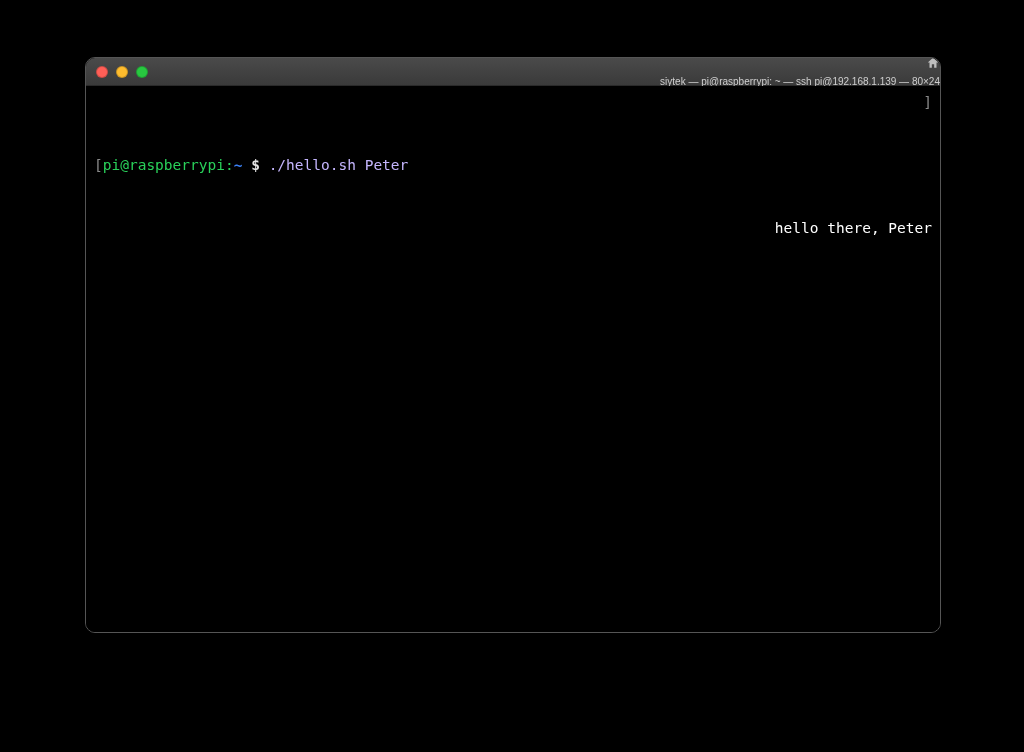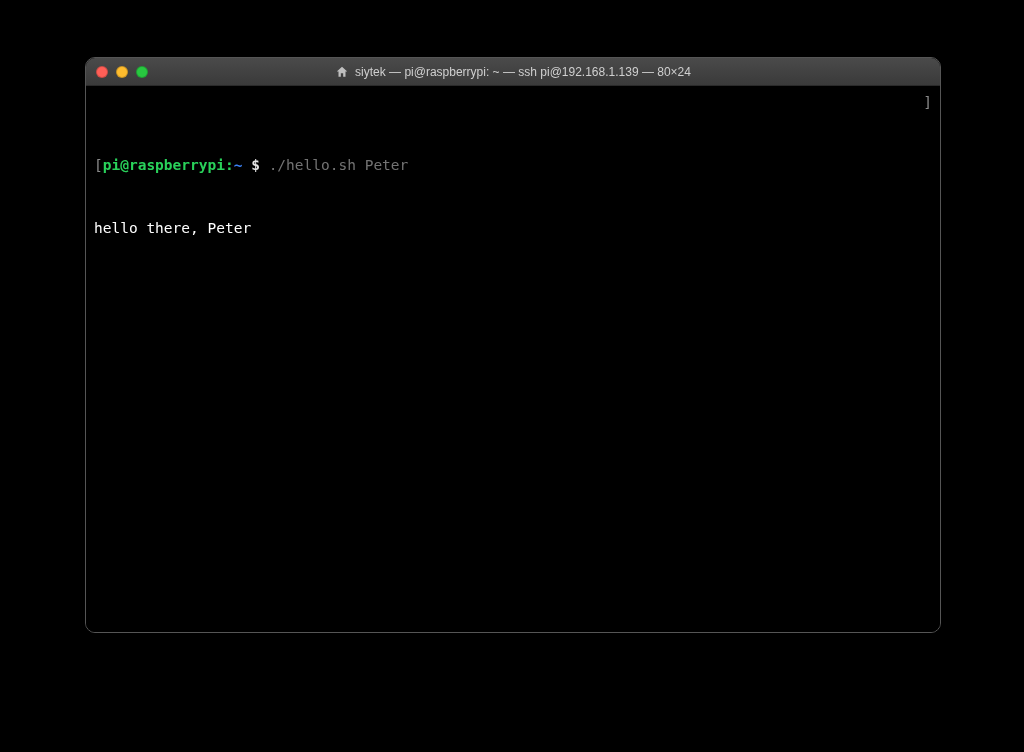--- a/index.html
+++ b/index.html
@@ -25,41 +25,41 @@
     }
     .traffic-lights { display: flex; gap: 8px; align-items: center; }
     .traffic-light { width: 12px; height: 12px; border-radius: 50%; }
     .tl-close    { background: #ff5f57; border: .5px solid rgba(0,0,0,.2); }
     .tl-min      { background: #febc2e; border: .5px solid rgba(0,0,0,.2); }
     .tl-zoom     { background: #28c840; border: .5px solid rgba(0,0,0,.2); }
     .title-wrap {
       position: absolute; left: 0; right: 0;
       display: flex; justify-content: center; align-items: flex-end; gap: 6px;
       pointer-events: none;
-      color: #cfcfcf; font-size: 12px; font-family: -apple-system, "Helvetica Neue", Arial, sans-serif;
+      color: #cfcfcf; font-size: 10px; font-family: -apple-system, "Helvetica Neue", Arial, sans-serif; flex-direction: column;
     }
     .title-wrap span { pointer-events: auto; }
     .home-icon { width: 14px; height: 14px; display: inline-block; }
     .term {
       flex: 1;
       background: #000;
       padding: 6px 8px;
       font-size: 14.5px;
       line-height: 1.45;
       color: #e6e6e6;
       white-space: pre;
       position: relative;
     }
     .line { display: block; }
     .bracket { color: #8a8a8a; }
-    .userhost { color: #29d15a; font-weight: 700; }
+    .userhost { color: #29d15a; font-weight: 400; }
     .path { color: #3b82f6; font-weight: 700; }
     .dollar { color: #e6e6e6; font-weight: 700; }
-    .cmd { color: #737373; margin-top: 40px; }
-    .out { color: #ffffff; }
+    .cmd { color: #c4b5fd; margin-top: 40px; }
+    .out { color: #ffffff; text-align: right; }
     .cursor {
       display: inline-block;
       width: 9px; height: 17px;
       background: #bfbfbf;
       vertical-align: -3px;
       margin-left: 2px;
     }
     .right-bracket {
       position: absolute; top: 6px; right: 8px; color: #8a8a8a;
     }

